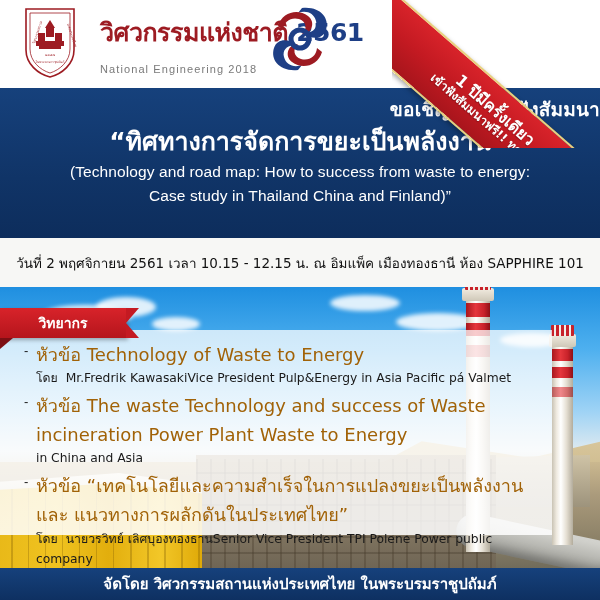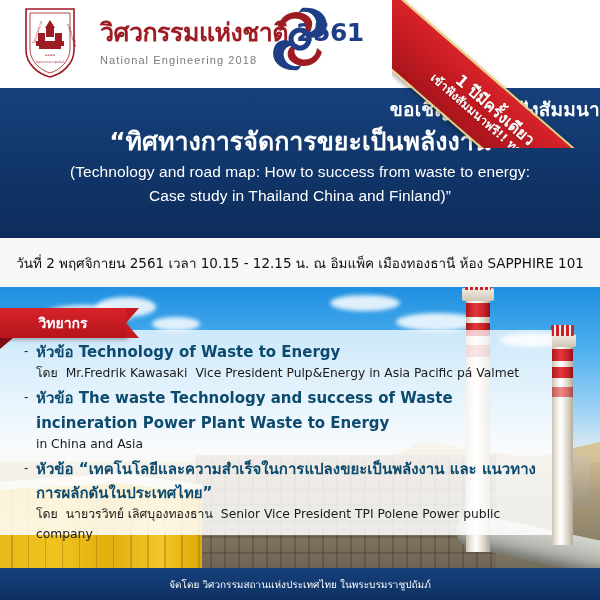--- a/index.html
+++ b/index.html
@@ -26,21 +26,21 @@
   }
   .logo-thai{
     font-family:"DejaVu Sans",sans-serif;
     font-size:25px;font-weight:bold;letter-spacing:-0.5px;
     color:#9d1b22;line-height:1;white-space:nowrap;
   }
   .logo-thai .yr{color:#1e3f86;}
   .logo-sub{
     font-family:"Liberation Sans",sans-serif;
     font-size:11px;color:#7a7a7a;letter-spacing:1.1px;
-    margin-top:9px;white-space:nowrap;
+    margin-top:18px;white-space:nowrap;
   }
   .swoosh{
     position:absolute;left:268px;top:4px;width:64px;height:70px;
   }
 
   
   .ribbon-wrap{
     position:absolute;right:-2px;top:-2px;width:210px;height:150px;
     overflow:hidden;pointer-events:none;z-index:40;
   }
@@ -211,41 +211,41 @@
     position:absolute;left:24px;top:340px;width:520px;z-index:31;
     color:#1a1a1a;
   }
   .b-item{margin-bottom:2px;}
   .b-row{display:flex;align-items:flex-start;line-height:1.62;}
   .b-dash{
     width:12px;flex:0 0 12px;
     font-family:"Liberation Sans",sans-serif;font-size:13px;color:#1a1a1a;
   }
   .b-topic{
-    font-family:"DejaVu Sans",sans-serif;font-size:15px;color:#0c4a6e;font-weight:bold;
+    font-family:"DejaVu Sans",sans-serif;font-size:18px;color:#a16207;
   }
   .b-by{
     font-family:"DejaVu Sans",sans-serif;font-size:12.3px;color:#1a1a1a;
     padding-left:12px;line-height:1.62;
   }
   .b-cont{
     font-family:"DejaVu Sans",sans-serif;font-size:12.3px;color:#1a1a1a;
     padding-left:12px;line-height:1.62;
   }
-  .b-by .role{padding-left:8px;}
+  .b-by .role{padding-left:0;}
 
   
   .footer{
     position:absolute;left:0;bottom:0;width:600px;height:32px;
     background:linear-gradient(180deg,#16417c,#0e3061);
     display:flex;align-items:center;justify-content:center;z-index:35;
   }
   .footer span{
     font-family:"DejaVu Sans",sans-serif;
-    color:#ffffff;font-size:10px;font-weight:normal;white-space:nowrap;
+    color:#ffffff;font-size:15px;font-weight:bold;white-space:nowrap;
   }
 </style>
 </head>
 <body>
 
 <div id="poster">
 
   <div class="header">
 
     <svg class="crest" viewBox="0 0 56 74">

